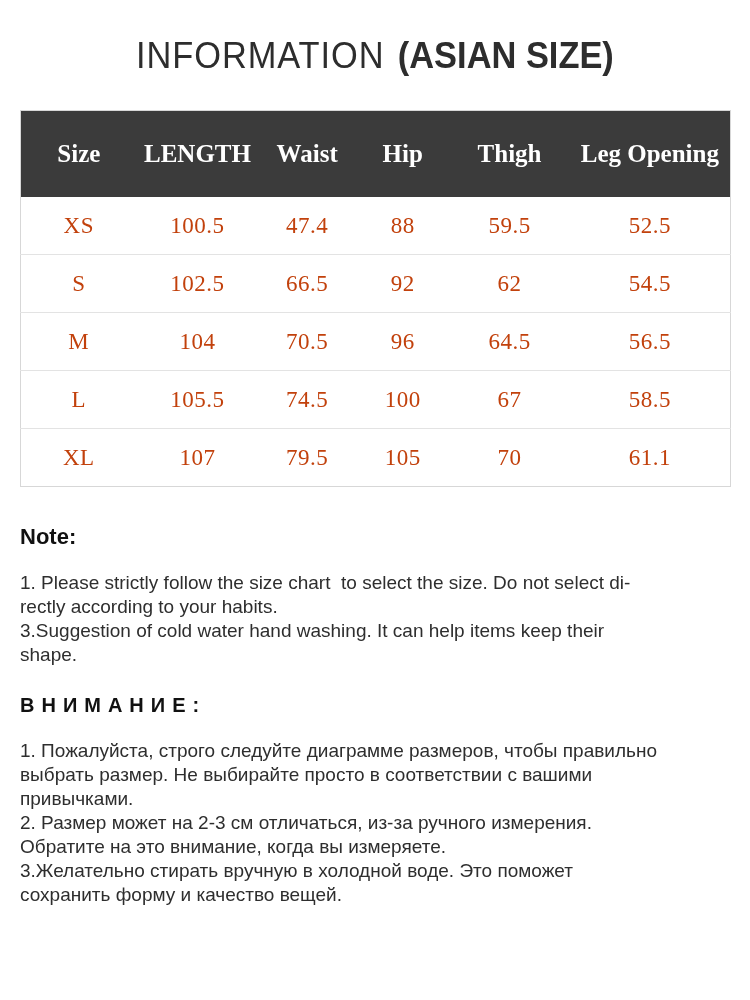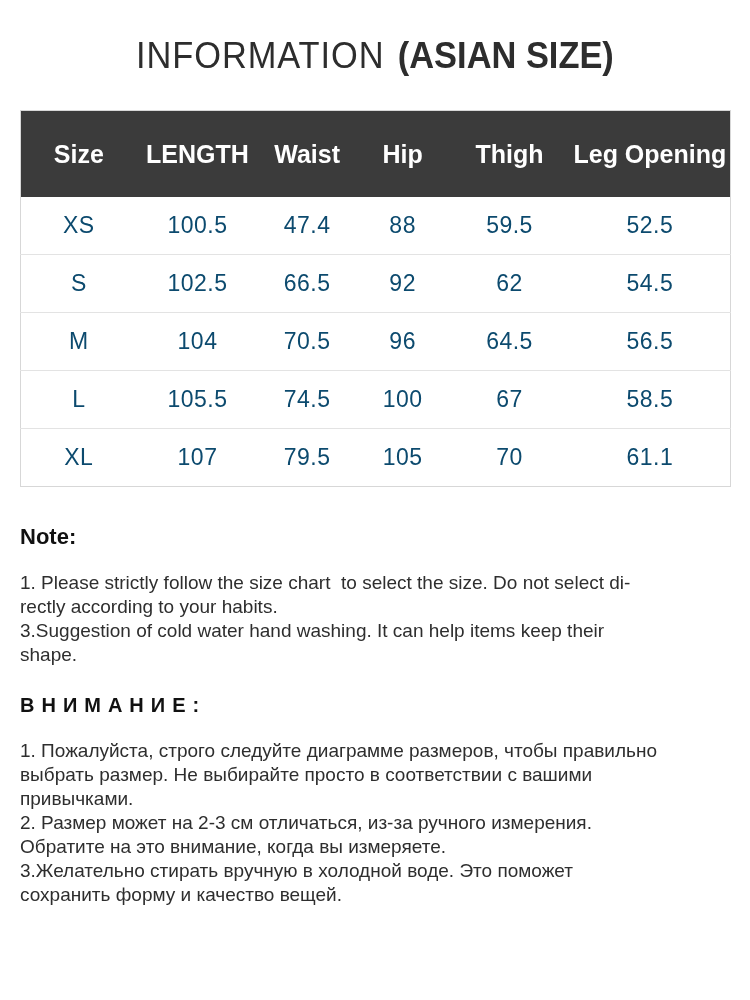--- a/index.html
+++ b/index.html
@@ -34,38 +34,39 @@
   .t-light { font-weight: 400; letter-spacing: 1px; }
   .t-bold  { font-weight: 700; letter-spacing: 0px; margin-left: 4px; }
 
   
   .size-table {
     width: 711px;
     margin: 34px auto 0 auto;
     border-collapse: collapse;
     table-layout: fixed;
     border: 1px solid #d7d7d7;
+    font-family: Liberation Serif, serif;
   }
   .size-table thead th {
     background: var(--header-bg, #3b3b3b);
     color: var(--header-fg, #ffffff);
     height: 86px;
     font-size: 25px;
     font-weight: 700;
     text-align: center;
     vertical-align: middle;
     border: none;
     padding: 0;
     letter-spacing: 0px;
   }
   .size-table tbody td {
     height: 57px;
     font-size: 23px;
     font-weight: 400;
-    color: #0c4a6e;
+    color: #c2410c;
     text-align: center;
     vertical-align: middle;
     padding: 0;
     letter-spacing: 0.5px;
   }
   .size-table tbody tr + tr td {
     border-top: 1px solid #e3e3e3;
   }
 
   

